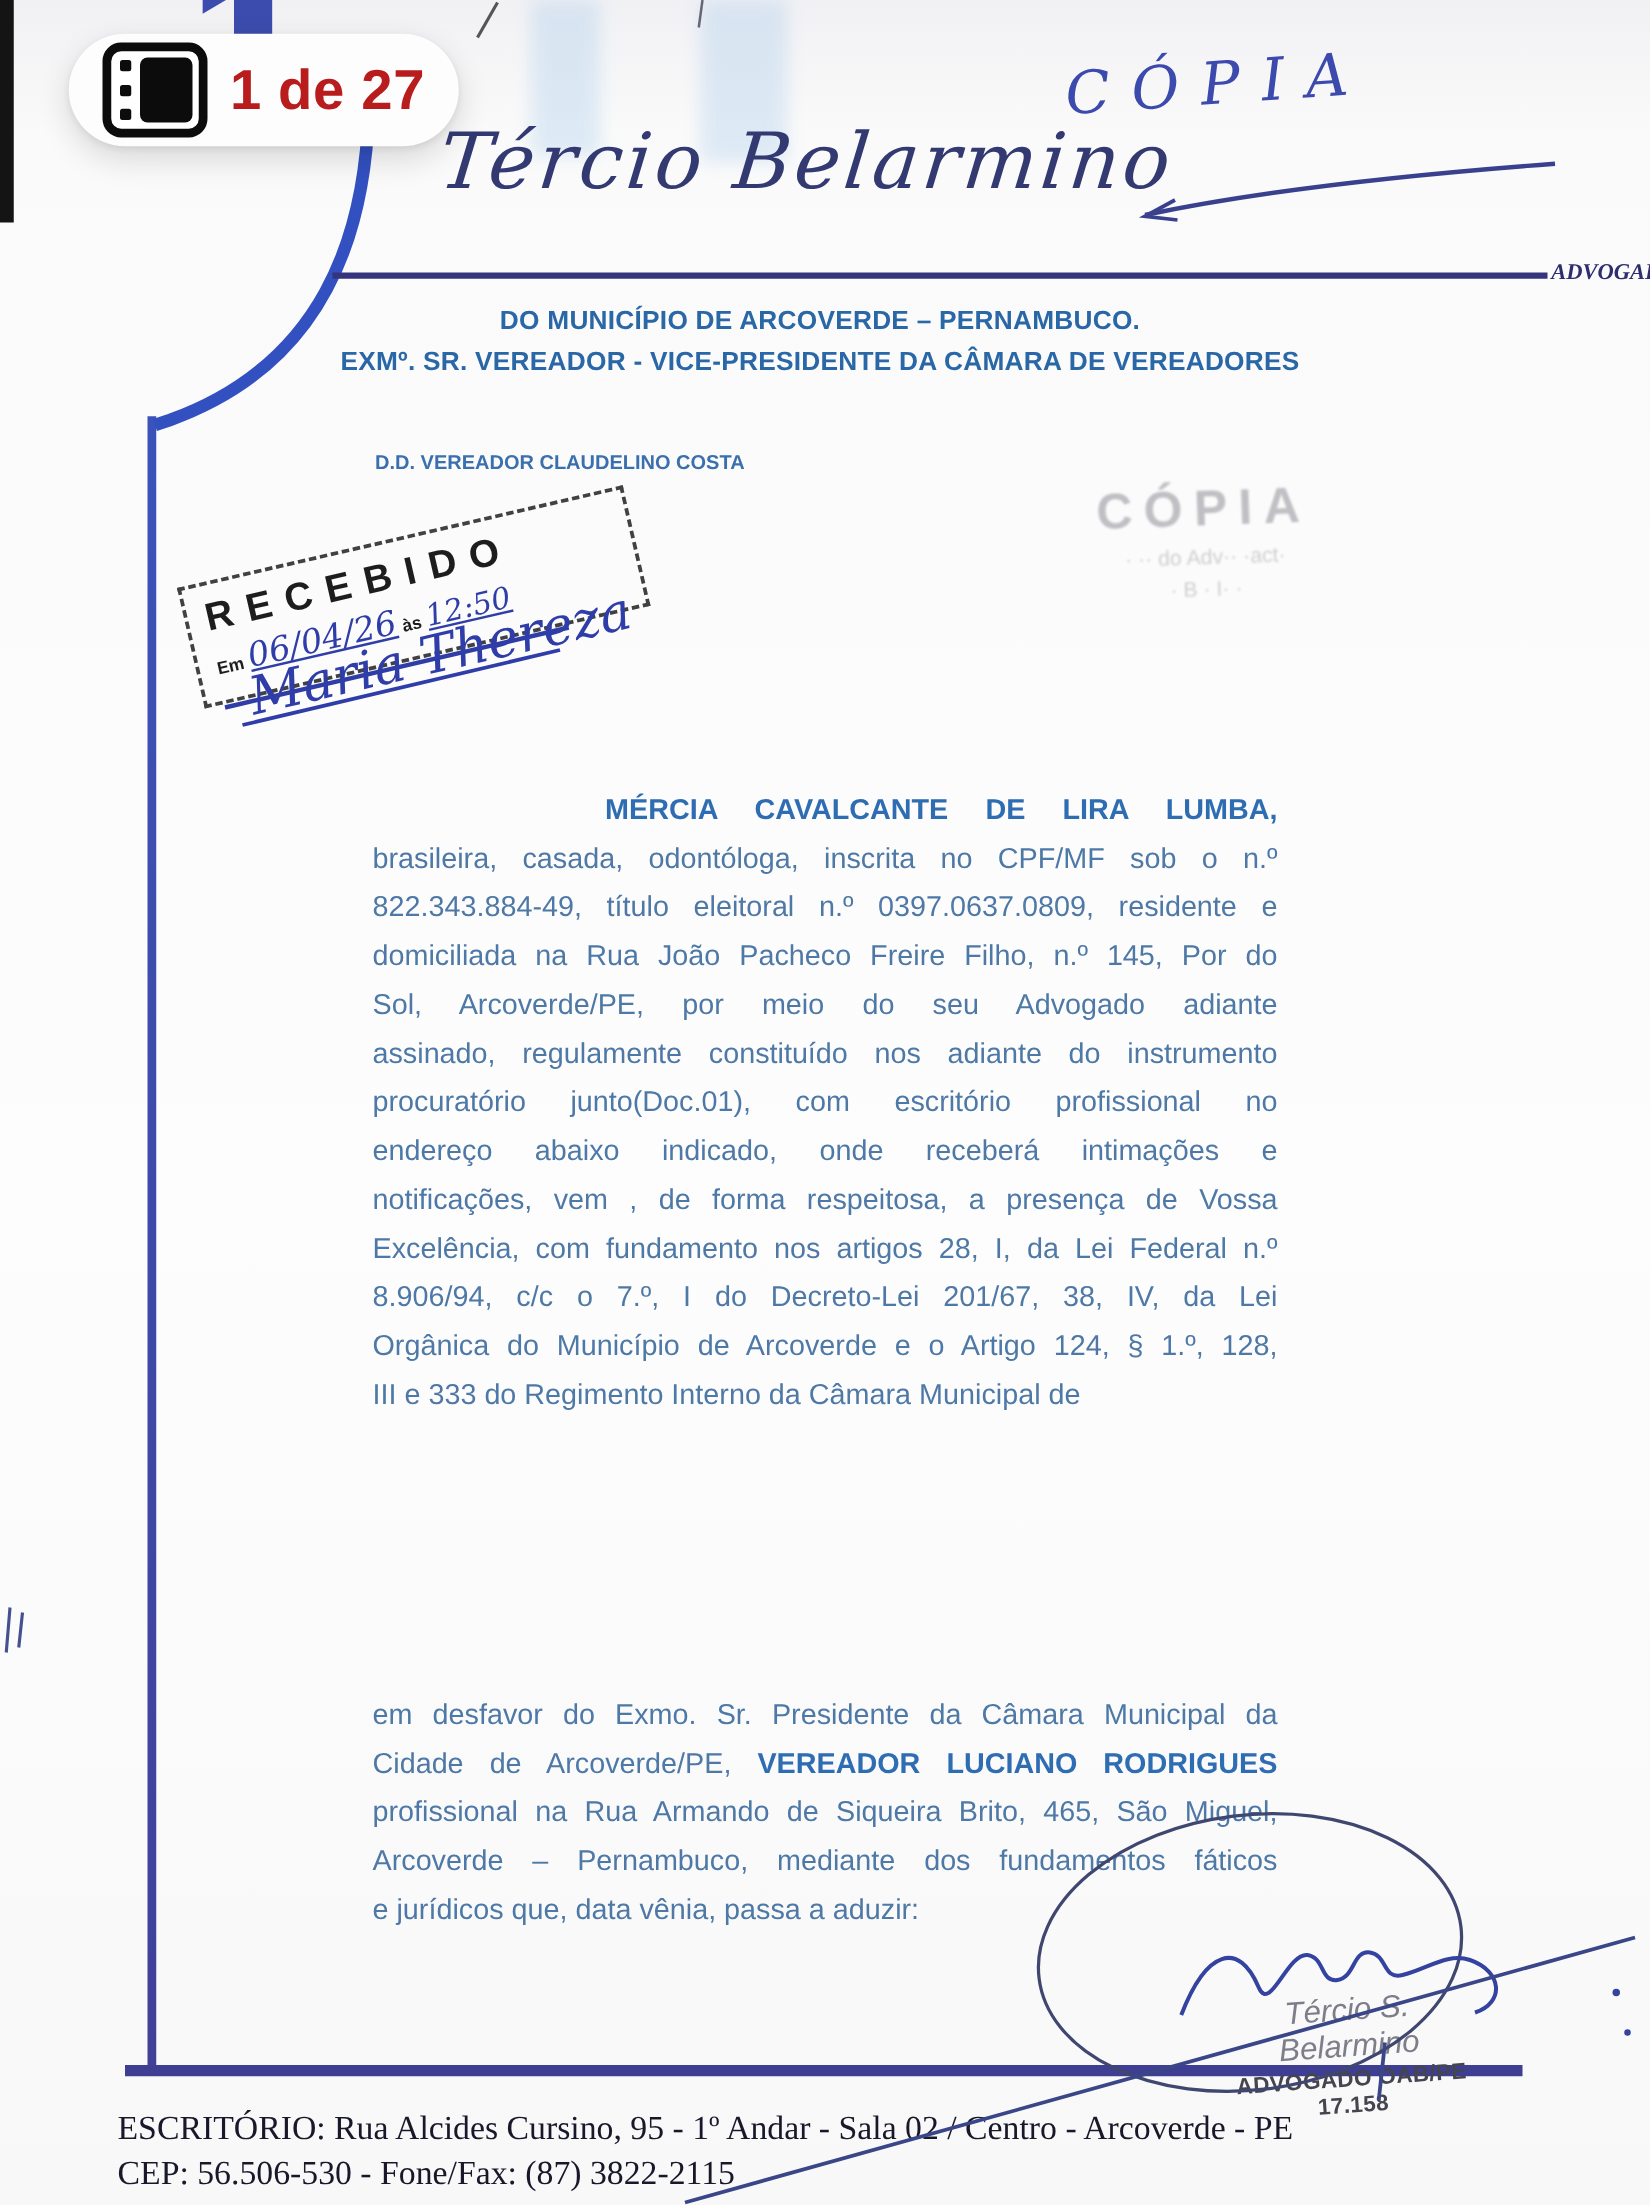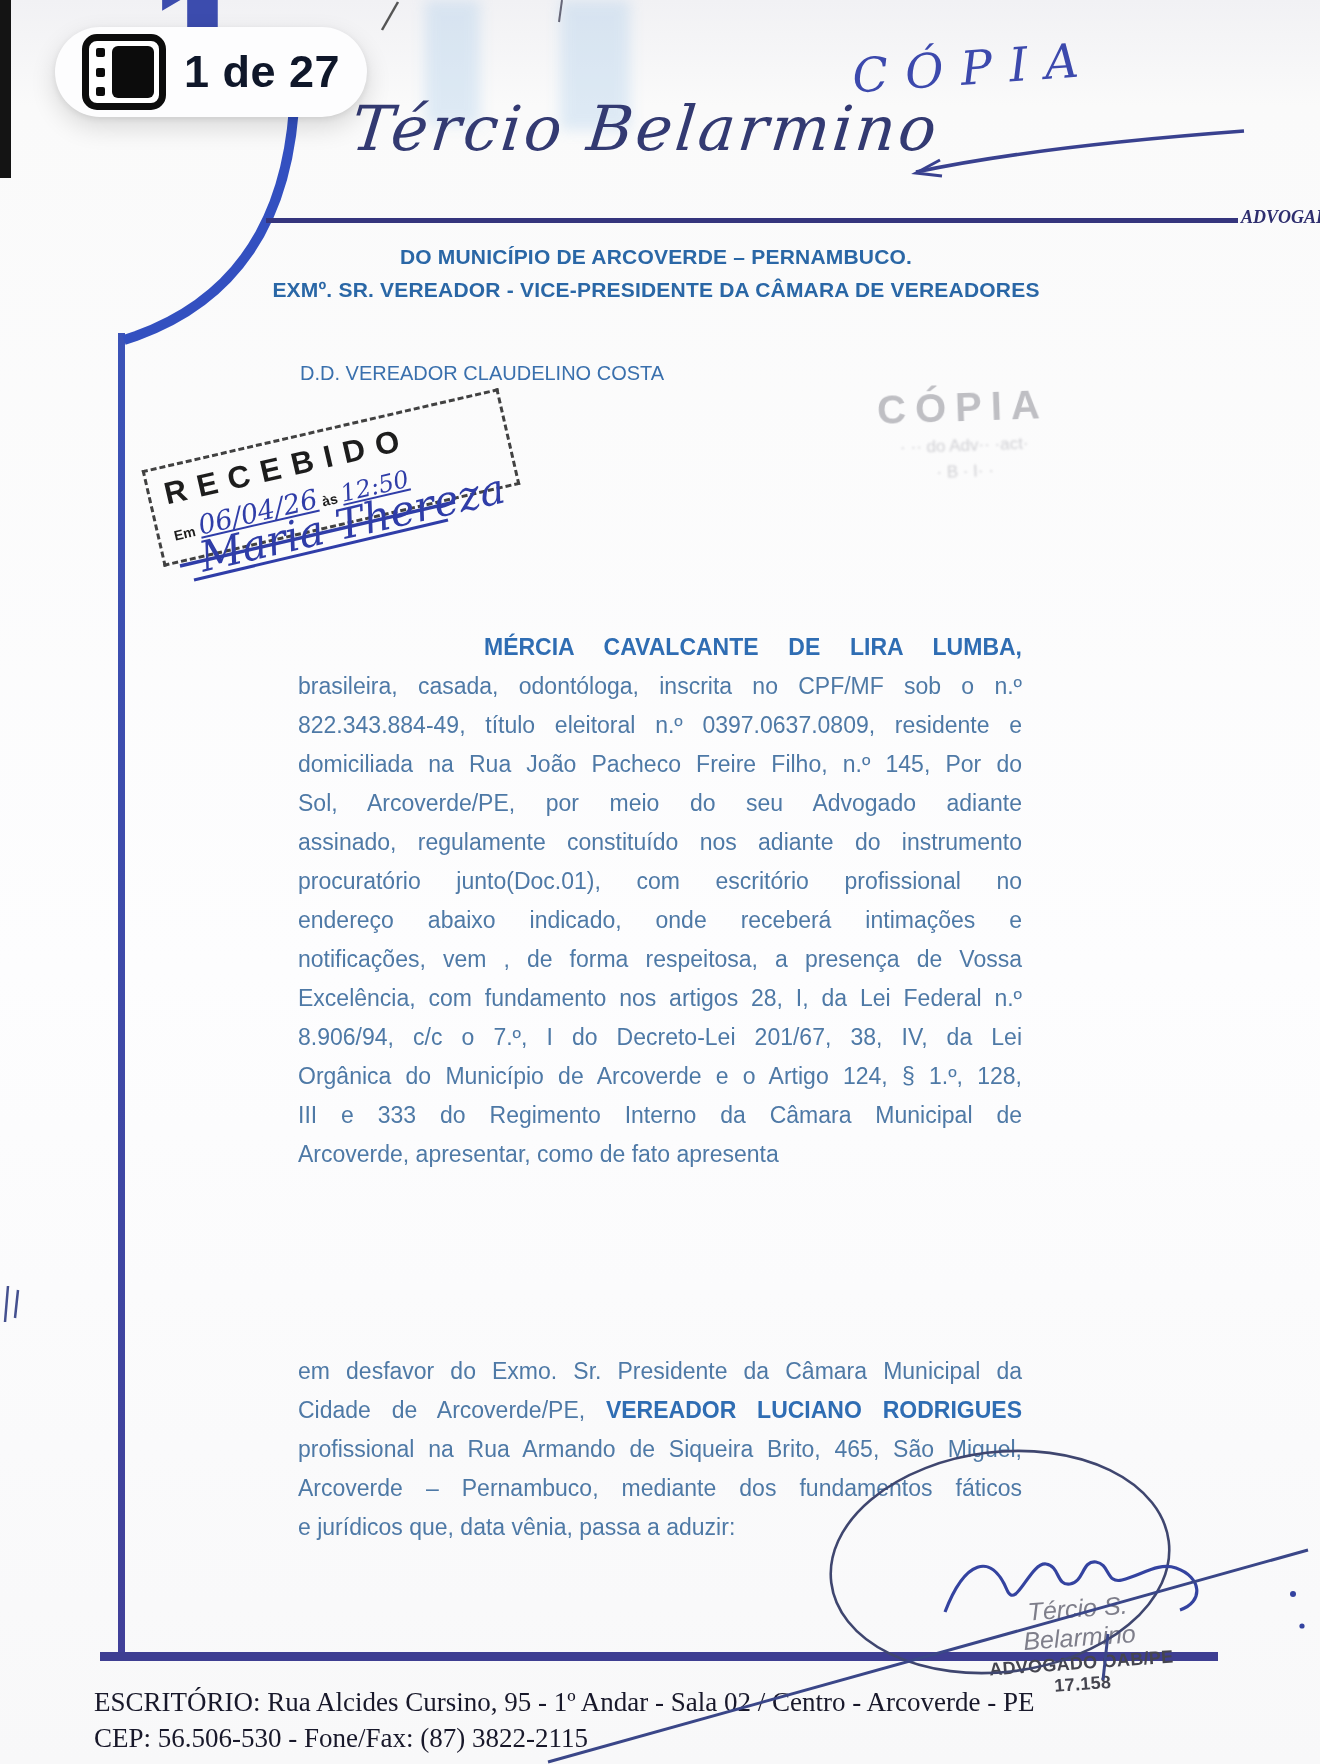--- a/index.html
+++ b/index.html
@@ -13,37 +13,37 @@
   .streak.s2{left:560px;top:0;width:70px;height:130px;}
   
   .pill{position:absolute;left:55px;top:27px;width:312px;height:90px;border-radius:46px;
         background:#fdfdfe;box-shadow:0 10px 26px rgba(0,0,0,.14),0 2px 6px rgba(0,0,0,.08);
         display:flex;align-items:center;justify-content:center;gap:18px;z-index:60;}
   .pill-icon{width:60px;height:52px;border:7px solid #0c0c0c;border-radius:15px;
         display:flex;align-items:stretch;gap:5px;padding:5px;box-sizing:content-box;background:#fff;}
   .pi-left{width:13px;display:flex;flex-direction:column;justify-content:space-between;padding:2px 0;}
   .pi-left i{width:9px;height:9px;background:#0c0c0c;border-radius:2px;display:block;margin:0 auto;}
   .pi-right{flex:1;background:#0c0c0c;border-radius:6px;}
-  .pill-label{font-size:45px;font-weight:700;color:#0f172a;letter-spacing:.5px;}
+  .pill-label{font-size:45px;font-weight:700;color:#b91c1c;letter-spacing:.5px;}
   
   .numeral-one{position:absolute;left:142px;top:-52px;font-family:"DejaVu Serif",serif;
         font-weight:700;font-size:165px;color:#3c4cae;z-index:10;}
   .lh-curve{position:absolute;left:0;top:0;z-index:11;}
   .v-rule{position:absolute;left:118px;top:333px;width:7px;height:1325px;
         background:linear-gradient(180deg,#3b53b8,#414099);z-index:5;}
   .script-name{position:absolute;left:352px;top:92px;font-family:"DejaVu Serif",serif;
         font-style:italic;font-size:62px;letter-spacing:3px;color:#333a72;z-index:12;
         transform:skewX(-6deg);}
   .lh-rule{position:absolute;left:266px;top:218px;width:972px;height:5px;background:#35357d;z-index:12;}
   .lh-title{position:absolute;left:1241px;top:207px;font-family:"Liberation Serif",serif;
         font-style:italic;font-weight:700;font-size:18px;color:#2e2e6e;z-index:12;}
   
   .addressee{position:absolute;left:250px;top:240px;width:812px;text-align:center;
         font-weight:700;color:#2a67a6;font-size:21px;line-height:33px;letter-spacing:.2px;}
-  .dd-line{position:absolute;left:300px;top:362px;font-weight:400;color:#3a70ad;font-size:20px;}
+  .dd-line{position:absolute;left:300px;top:362px;font-weight:700;color:#3a70ad;font-size:16px;}
   
   .rec-stamp{position:absolute;left:148px;top:428px;width:336px;padding:8px 10px 14px 14px;
         border:3px dashed rgba(25,25,25,.82);transform:rotate(-13deg);z-index:20;}
   .rec-title{font-weight:700;font-size:31px;letter-spacing:11px;color:#1d1d1d;
         font-family:"Liberation Sans",sans-serif;}
   .rec-line{margin-top:4px;white-space:nowrap;}
   .rec-lab{font-size:14px;font-weight:700;color:#1d1d1d;}
   .hand{font-family:"DejaVu Serif",serif;font-style:italic;color:#2f3da8;}
   .rec-date{font-size:27px;text-decoration:underline;}
   .rec-time{font-size:24px;text-decoration:underline;}
@@ -130,21 +130,20 @@
       <div class="jline"><span>domiciliada na Rua João Pacheco Freire Filho, n.º 145, Por do</span></div>
       <div class="jline"><span>Sol, Arcoverde/PE, por meio do seu Advogado adiante</span></div>
       <div class="jline"><span>assinado, regulamente constituído nos adiante do instrumento</span></div>
       <div class="jline"><span>procuratório junto(Doc.01), com escritório profissional no</span></div>
       <div class="jline"><span>endereço abaixo indicado, onde receberá intimações e</span></div>
       <div class="jline"><span>notificações, vem , de forma respeitosa, a presença de Vossa</span></div>
       <div class="jline"><span>Excelência, com fundamento nos artigos 28, I, da Lei Federal n.º</span></div>
       <div class="jline"><span>8.906/94, c/c o 7.º, I do Decreto-Lei 201/67, 38, IV, da Lei</span></div>
       <div class="jline"><span>Orgânica do Município de Arcoverde e  o Artigo 124, § 1.º, 128,</span></div>
       <div class="jline"><span>III e 333 do Regimento Interno da Câmara Municipal de</span></div>
-      <div class="jline"><span>Arcoverde, apresentar, como de fato apresenta</span></div>
     </div>
   <div class="rich para2">
       <div class="jline"><span>em desfavor do Exmo. Sr. Presidente da Câmara Municipal da</span></div>
       <div class="jline"><span>Cidade de Arcoverde/PE, </span><span class="b">VEREADOR LUCIANO RODRIGUES</span></div>
       <div class="jline"><span>profissional na Rua Armando de Siqueira Brito, 465, São Miguel,</span></div>
       <div class="jline"><span>Arcoverde – Pernambuco, mediante dos fundamentos fáticos</span></div>
       <div class="jline"><span>e jurídicos que, data vênia, passa a aduzir:</span></div>
     </div>
 
   <div class="adv-stamp">

